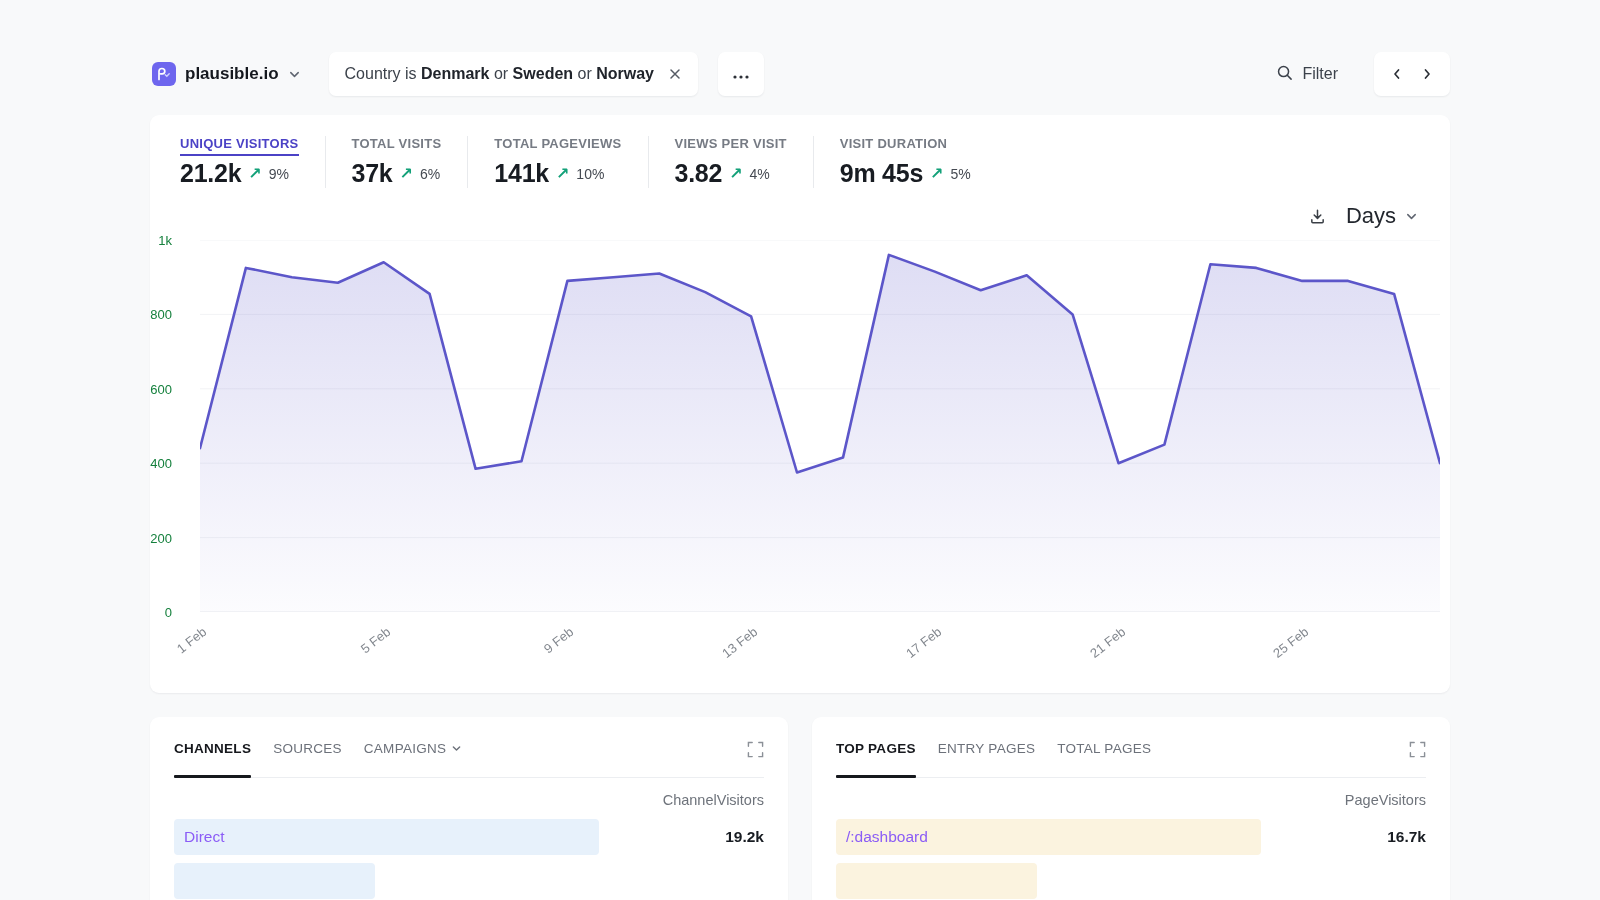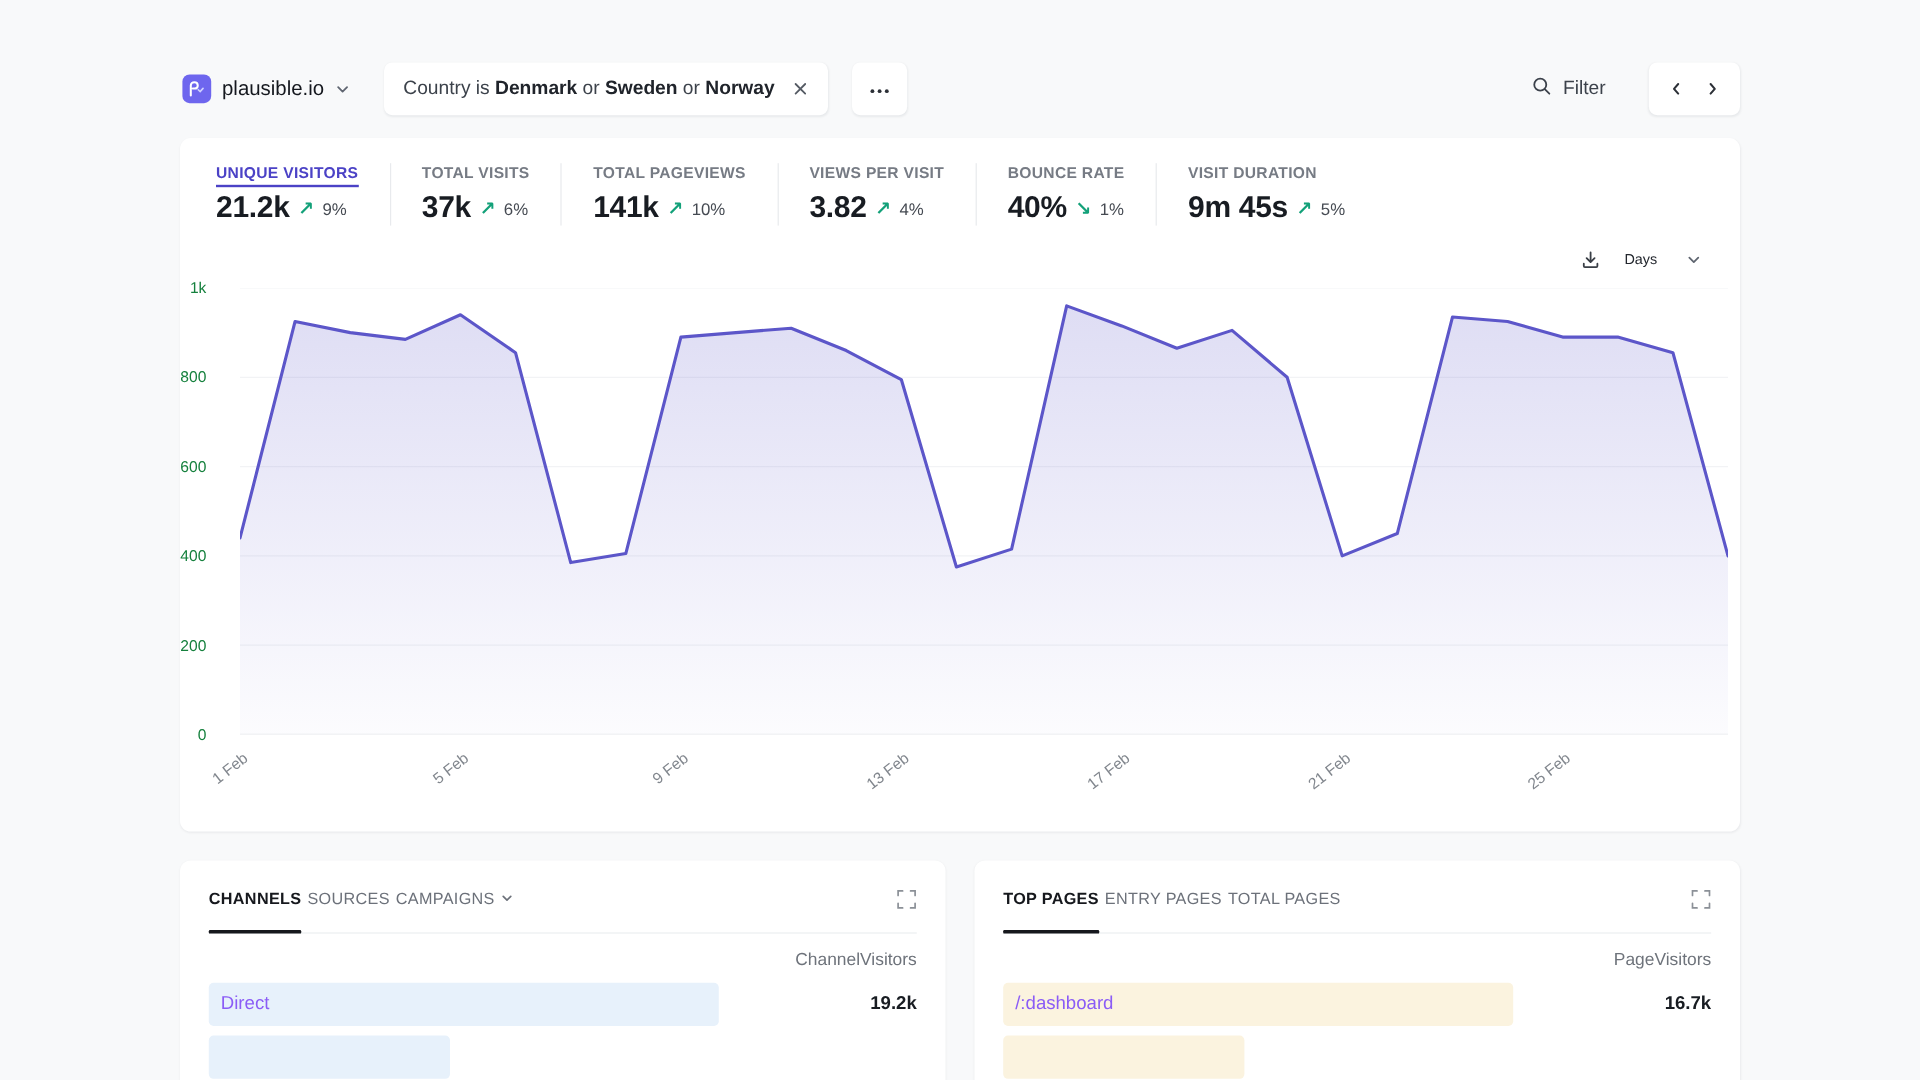--- a/index.html
+++ b/index.html
@@ -4,21 +4,21 @@
 <style>
   html,body{margin:0;padding:0;width:1600px;height:900px;overflow:hidden;
     background:#f8f9fa;font-family:"Liberation Sans","DejaVu Sans",sans-serif;color:#1b1f26;}
   .app{position:relative;width:1600px;height:900px;overflow:hidden;}
   .container{width:1300px;margin:0 auto;}
 
   
   .topbar{display:flex;align-items:center;padding-top:52px;height:44px;}
   .site-switcher{display:flex;align-items:center;gap:9px;cursor:pointer;padding:0 6px 0 2px;}
   .site-logo{width:24px;height:24px;border-radius:6px;background:#6e66ee;display:flex;align-items:center;justify-content:center;flex:none;}
-  .site-name{font-size:17px;font-weight:400;color:#15181e;}
+  .site-name{font-size:17px;font-weight:700;color:#15181e;}
   .chev{color:#5f6570;display:inline-flex;}
   .pill{margin-left:22px;height:44px;background:#fff;border-radius:7px;
     box-shadow:0 1px 2px rgba(16,24,40,.07);display:flex;align-items:center;
     padding:0 16px;font-size:16px;color:#3c424b;white-space:pre;}
   .pill b{color:#20242b;}
   .pill-close{margin-left:14px;color:#555b64;display:inline-flex;cursor:pointer;}
   .more-btn{margin-left:20px;width:46px;height:44px;background:#fff;border-radius:7px;
     box-shadow:0 1px 2px rgba(16,24,40,.07);display:flex;align-items:center;justify-content:center;cursor:pointer;}
   .top-right{margin-left:auto;display:flex;align-items:center;text-align:center;}
   .filter-search{display:flex;align-items:center;gap:9px;font-size:16px;color:#3c424b;cursor:pointer;}
@@ -40,37 +40,37 @@
   .metric.active .m-label span{color:#4b42c6;border-bottom:2px solid #4b42c6;padding-bottom:3px;}
   .m-value-row{display:flex;align-items:center;gap:7px;}
   .m-value{font-size:25px;font-weight:700;color:#181c22;letter-spacing:-.01em;}
   .m-arrow{font-size:16px;font-weight:700;}
   .m-arrow.up,.m-arrow.down{color:#13a179;}
   .m-change{font-size:14px;color:#454a52;}
 
   .interval-row{display:flex;justify-content:flex-end;align-items:center;gap:20px;
     padding:14px 32px 0 0;height:28px;}
   .dl-icon{color:#3a3f46;display:inline-flex;cursor:pointer;}
-  .interval-picker{display:flex;align-items:center;gap:24px;font-size:12px;color:#23272e;cursor:pointer;}
+  .interval-picker{display:flex;align-items:center;gap:9px;font-size:22px;color:#23272e;cursor:pointer;}
 
   .chart-wrap{position:relative;margin:10px 10px 0 50px;}
   .plot{position:relative;height:372px;}
   .plot svg{position:absolute;inset:0;width:100%;height:100%;}
   .y-axis{position:absolute;left:-50px;top:0;width:38px;height:100%;}
   .y-tick{position:absolute;right:16px;transform:translateY(-50%);font-size:13px;color:#15803d;}
   .x-axis{position:relative;height:56px;}
   .x-tick{position:absolute;top:12px;white-space:nowrap;font-size:13px;color:#82878e;
     transform-origin:100% 0;transform:translateX(-100%) rotate(-38deg);}
 
   
   .bottom{display:flex;gap:24px;margin-top:24px;}
   .panel{flex:1;background:#fff;border-radius:9px;box-shadow:0 1px 2px rgba(16,24,40,.06);
     padding:24px 24px 20px 24px;height:260px;}
   .tabs-row{display:flex;align-items:flex-start;border-bottom:1px solid #eceef1;padding-bottom:19px;position:relative;}
-  .tabs{display:flex;gap:5px;}
+  .tabs{display:flex;gap:22px;}
   .tab{position:relative;font-size:13.5px;letter-spacing:.02em;color:#6c717a;font-weight:500;cursor:pointer;
     display:inline-flex;align-items:center;gap:5px;}
   .tab.active{color:#16181d;font-weight:700;}
   .tab.active::after{content:"";position:absolute;left:0;right:0;bottom:-22px;height:3px;background:#16181d;border-radius:1px;}
   .expand-btn{margin-left:auto;color:#8b9097;display:inline-flex;cursor:pointer;}
   .cols{display:flex;justify-content:flex-end;margin-top:14px;font-size:14.5px;color:#6e737b;}
   .rows{margin-top:11px;}
   .t-row{position:relative;height:36px;margin-bottom:8px;display:flex;align-items:center;}
   .t-bar{position:absolute;left:0;top:0;bottom:0;border-radius:4px;}
   .t-label{position:relative;padding-left:10px;font-size:15.5px;color:#8b5cf6;cursor:pointer;}
@@ -167,28 +167,20 @@
               <span class="m-arrow up">↗</span>
               <span class="m-change">10%</span>
             </div>
           </div>
           <div class="metric">
             <div class="m-label"><span>VIEWS PER VISIT</span></div>
             <div class="m-value-row">
               <span class="m-value">3.82</span>
               <span class="m-arrow up">↗</span>
               <span class="m-change">4%</span>
-            </div>
-          </div>
-          <div class="metric">
-            <div class="m-label"><span>BOUNCE RATE</span></div>
-            <div class="m-value-row">
-              <span class="m-value">40%</span>
-              <span class="m-arrow down">↘</span>
-              <span class="m-change">1%</span>
             </div>
           </div>
           <div class="metric">
             <div class="m-label"><span>VISIT DURATION</span></div>
             <div class="m-value-row">
               <span class="m-value">9m 45s</span>
               <span class="m-arrow up">↗</span>
               <span class="m-change">5%</span>
             </div>
           </div>

